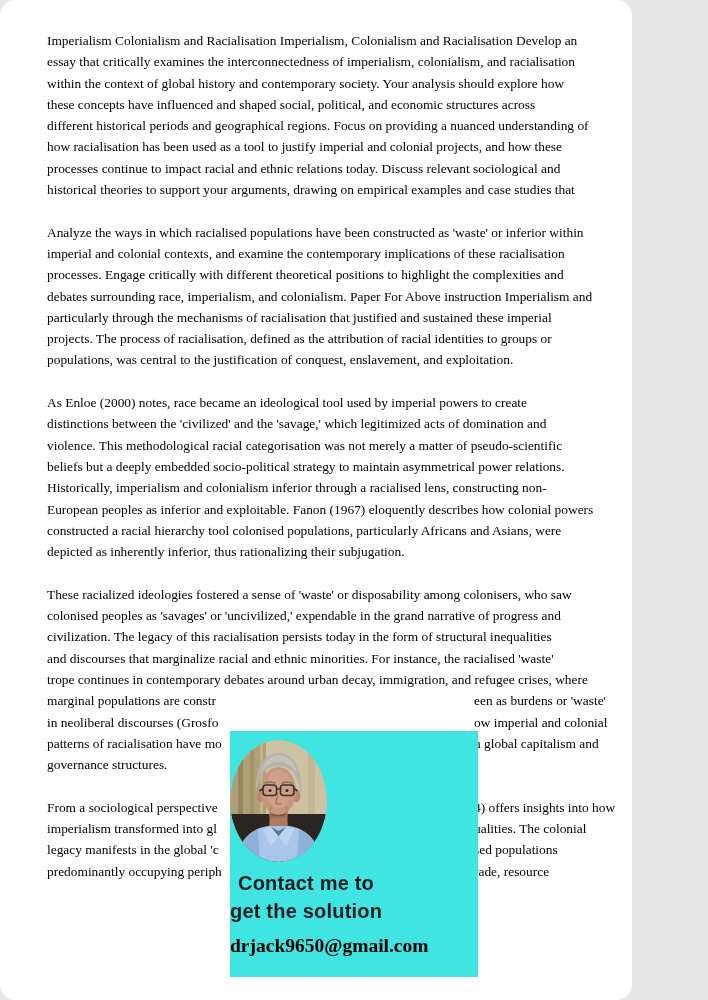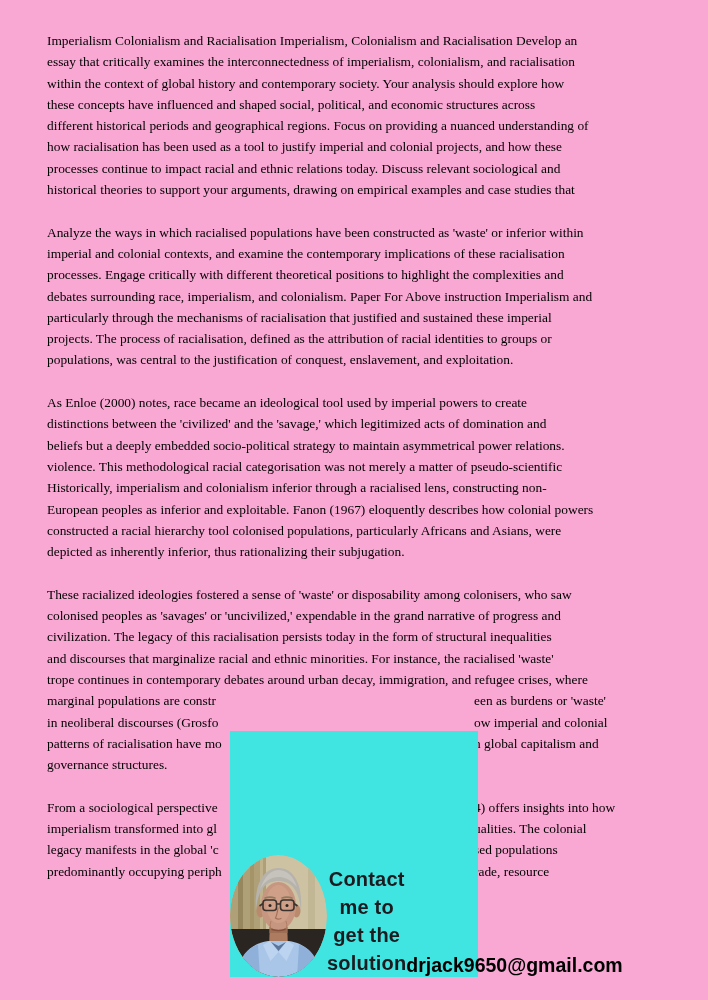--- a/index.html
+++ b/index.html
@@ -1,23 +1,24 @@
 <!DOCTYPE html>
 <html><head>
 <meta charset="utf-8">
 <style>
   * { margin: 0; padding: 0; box-sizing: border-box; }
   html, body { background: #e8e8e8; }
   .page {
     position: relative;
-    width: 708px;
+    width: 632px;
     height: 1000px;
-    background: #f9a8d4;
+    background: #ffffff;
     overflow: hidden;
     font-family: "Liberation Serif", serif;
+    border-radius: 16px;
   }
   .doc {
     position: absolute;
     left: 47px;
     top: 30px;
     width: 586px;
     color: #000000;
     font-size: 13.4px;
     line-height: 21.3px;
   }
@@ -26,22 +27,22 @@
   .line .rfrag { position: absolute; left: 427px; top: 0; white-space: nowrap; }
 
   .overlay {
     position: absolute;
     left: 230px;
     top: 731px;
     width: 248px;
     height: 246px;
     z-index: 5;
     display: flex;
-    flex-direction: row;
-    align-items: flex-end;
+    flex-direction: column;
+    align-items: flex-start;
   }
   .photo-wrap {
     margin-top: 9px;
     width: 97px;
     height: 122px;
     border-radius: 50%;
     overflow: hidden;
     flex: 0 0 auto;
   }
   .photo-wrap svg { display: block; width: 100%; height: 100%; }
@@ -50,21 +51,21 @@
     font-family: "Liberation Sans", sans-serif;
     font-weight: 700;
     font-size: 20px;
     line-height: 28px;
     letter-spacing: 0.2px;
     color: #1b1b20;
     text-align: center;
   }
   .promo-email {
     margin-top: 10px;
-    font-family: Liberation Sans, sans-serif;
+    font-family: Liberation Serif, serif;
     font-weight: 700;
     font-size: 19.5px;
     color: #000000;
     text-align: center;
   }
 </style>
 </head>
 <body>
 
 <div class="page">
@@ -85,22 +86,22 @@
         <div class="line">imperial and colonial contexts, and examine the contemporary implications of these racialisation</div>
         <div class="line">processes. Engage critically with different theoretical positions to highlight the complexities and</div>
         <div class="line">debates surrounding race, imperialism, and colonialism. Paper For Above instruction Imperialism and</div>
         <div class="line">particularly through the mechanisms of racialisation that justified and sustained these imperial</div>
         <div class="line">projects. The process of racialisation, defined as the attribution of racial identities to groups or</div>
         <div class="line">populations, was central to the justification of conquest, enslavement, and exploitation.</div>
       </div>
       <div class="para">
         <div class="line">As Enloe (2000) notes, race became an ideological tool used by imperial powers to create</div>
         <div class="line">distinctions between the 'civilized' and the 'savage,' which legitimized acts of domination and</div>
+        <div class="line">violence. This methodological racial categorisation was not merely a matter of pseudo-scientific</div>
         <div class="line">beliefs but a deeply embedded socio-political strategy to maintain asymmetrical power relations.</div>
-        <div class="line">violence. This methodological racial categorisation was not merely a matter of pseudo-scientific</div>
         <div class="line">Historically, imperialism and colonialism inferior through a racialised lens, constructing non-</div>
         <div class="line">European peoples as inferior and exploitable. Fanon (1967) eloquently describes how colonial powers</div>
         <div class="line">constructed a racial hierarchy tool colonised populations, particularly Africans and Asians, were</div>
         <div class="line">depicted as inherently inferior, thus rationalizing their subjugation.</div>
       </div>
       <div class="para">
         <div class="line">These racialized ideologies fostered a sense of 'waste' or disposability among colonisers, who saw</div>
         <div class="line">colonised peoples as 'savages' or 'uncivilized,' expendable in the grand narrative of progress and</div>
         <div class="line">civilization. The legacy of this racialisation persists today in the form of structural inequalities</div>
         <div class="line">and discourses that marginalize racial and ethnic minorities. For instance, the racialised 'waste'</div>

